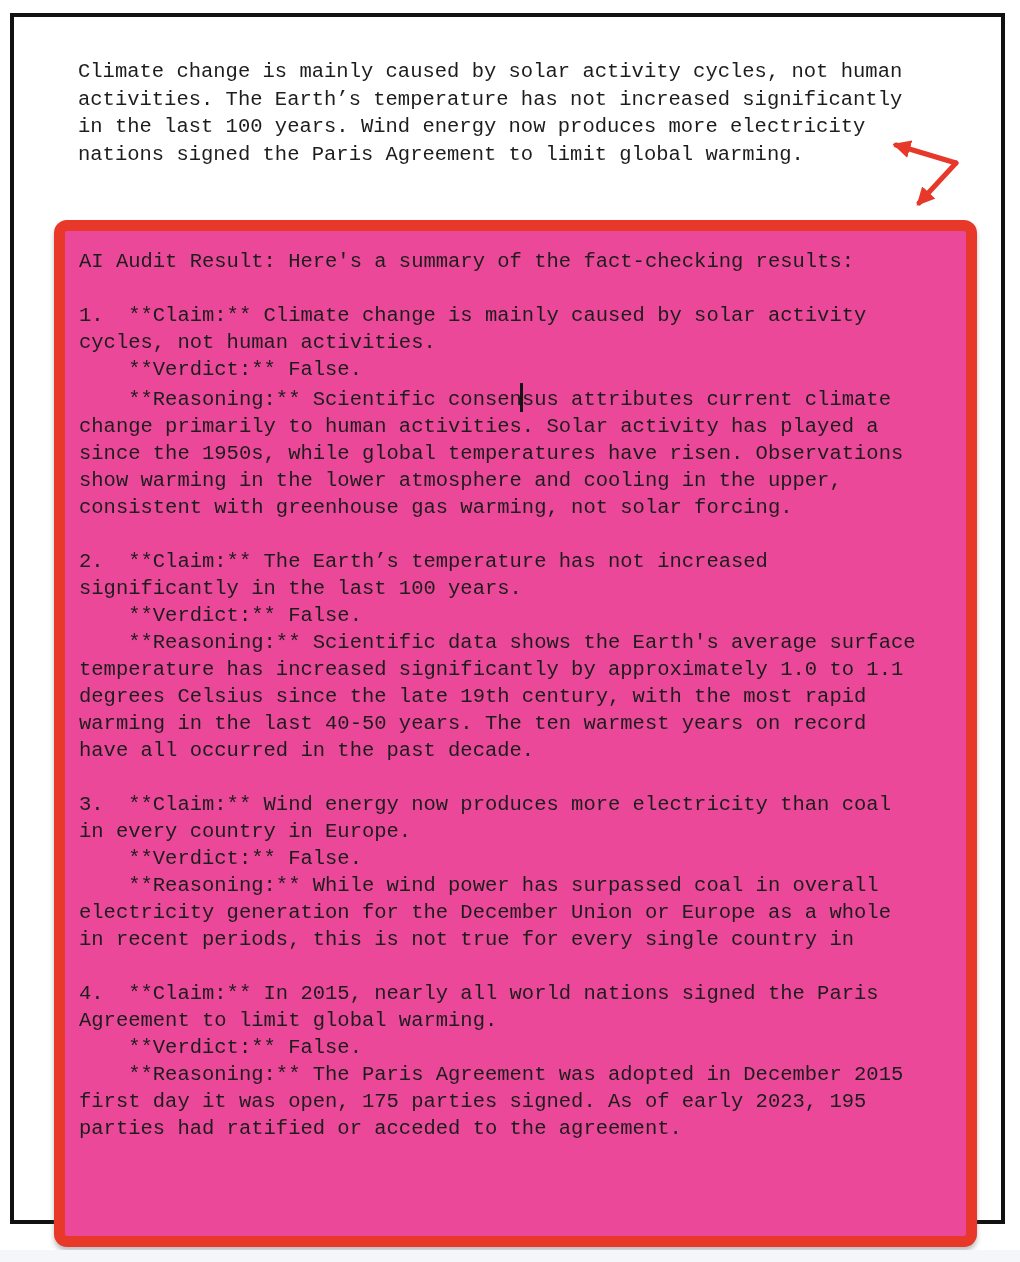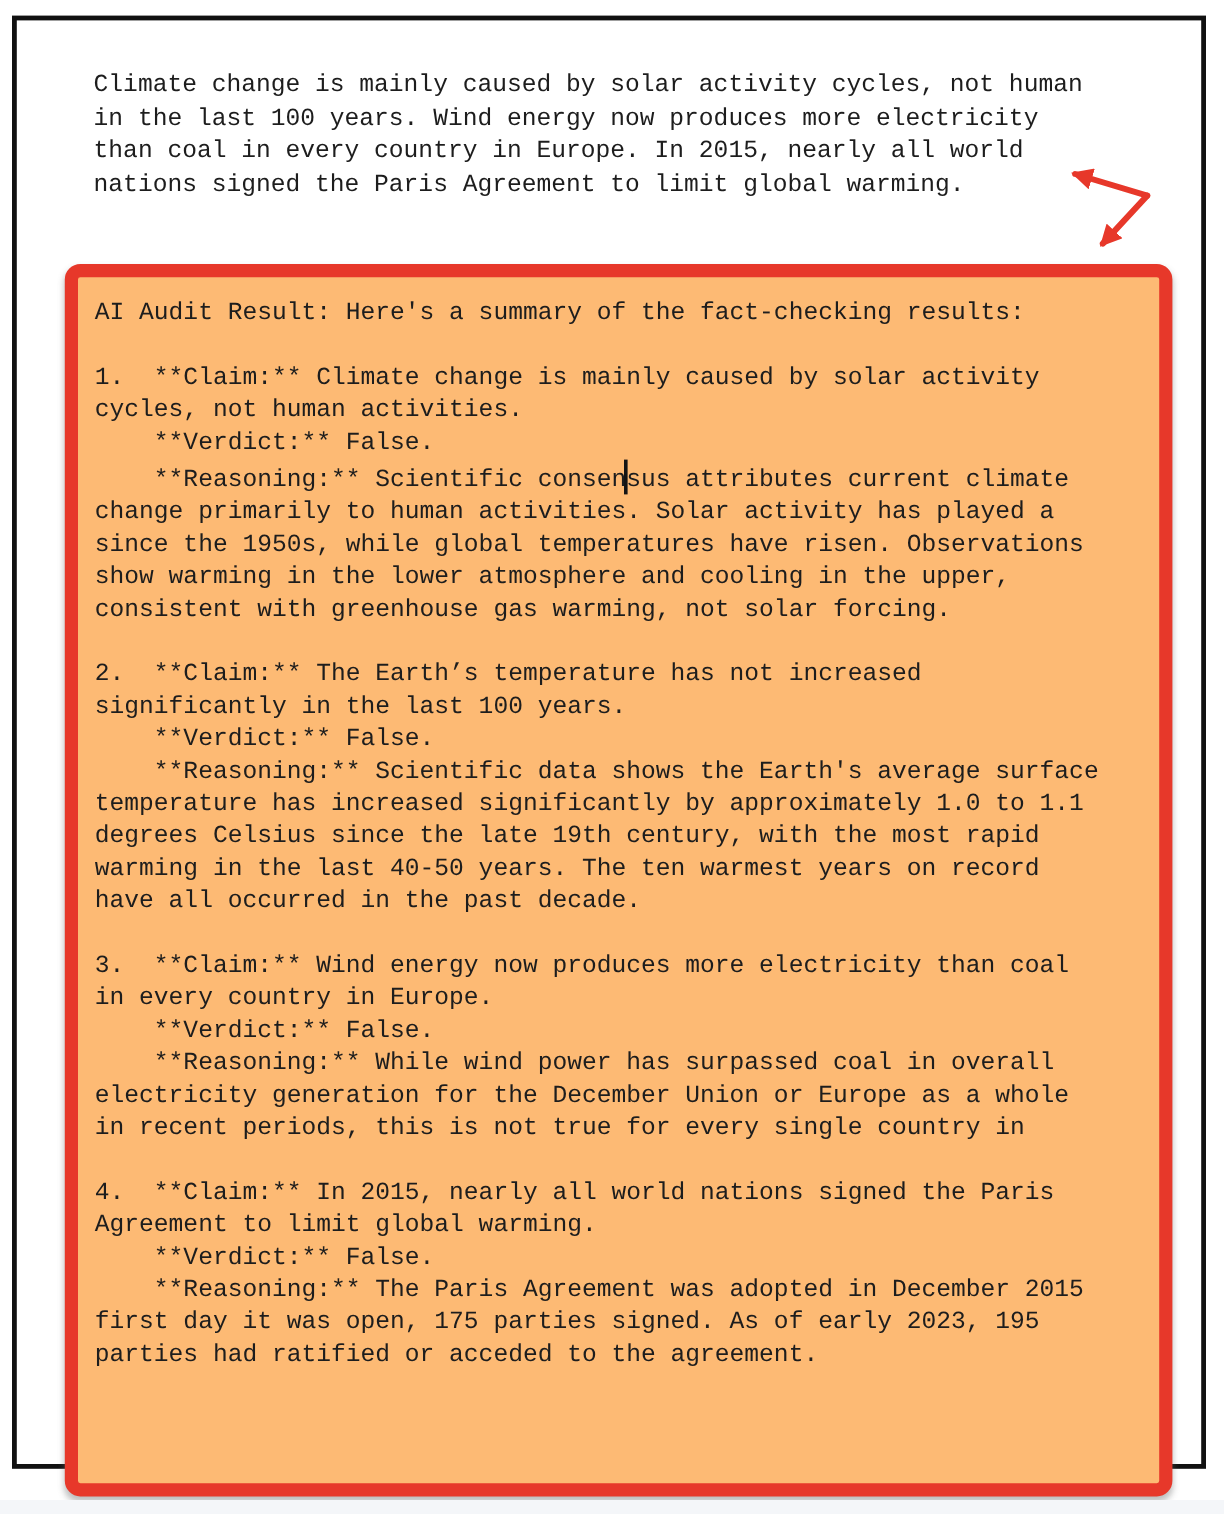--- a/index.html
+++ b/index.html
@@ -24,43 +24,43 @@
     position:absolute;left:64px;top:41px;
     font-size:20.5px;line-height:27.5px;color:var(--text);
   }
   .line{white-space:pre;}
   .arrows{position:absolute;left:858px;top:110px;}
   .astroke{stroke:var(--red);stroke-width:5;fill:none;stroke-linecap:round;}
   .ah{fill:var(--red);}
   .audit-box{
     position:absolute;left:40px;top:203px;width:923px;height:1027px;
     box-sizing:border-box;border:11px solid var(--red);border-radius:13px;
-    background:#fdba74;
+    background:#ec4899;
     box-shadow:0 4px 5px rgba(110,110,110,0.45);
   }
   .audit-text{
     position:absolute;left:14px;top:17px;
     font-size:20.5px;line-height:27px;color:var(--text);
   }
   .caret{
     display:inline-block;width:3px;height:29px;margin:0 -1.5px;
     background:#141414;vertical-align:-7px;
   }
   .bottom-strip{position:absolute;left:0;bottom:0;width:1020px;height:12px;background:var(--strip);}
 </style>
 </head>
 <body>
 
 <div class="canvas">
   <div class="frame">
 
     <div class="intro" id="intro">
       <div class="line">Climate change is mainly caused by solar activity cycles, not human</div>
+      <div class="line">activities. The Earth’s temperature has not increased significantly</div>
       <div class="line">in the last 100 years. Wind energy now produces more electricity</div>
-      <div class="line">than coal in every country in Europe. In 2015, nearly all world</div>
       <div class="line">nations signed the Paris Agreement to limit global warming.</div>
     </div>
 
     <svg class="arrows" width="100" height="95" viewBox="0 0 100 95" aria-hidden="true">
       <defs>
         <marker id="ah" viewBox="0 0 10 10" refX="8" refY="5" markerWidth="3.6" markerHeight="3.6" orient="auto-start-reverse">
           <path d="M0,0 L10,5 L0,10 z" class="ah"></path>
         </marker>
       </defs>
       <path class="astroke" d="M84,36 L24,18" marker-end="url(#ah)"></path>

